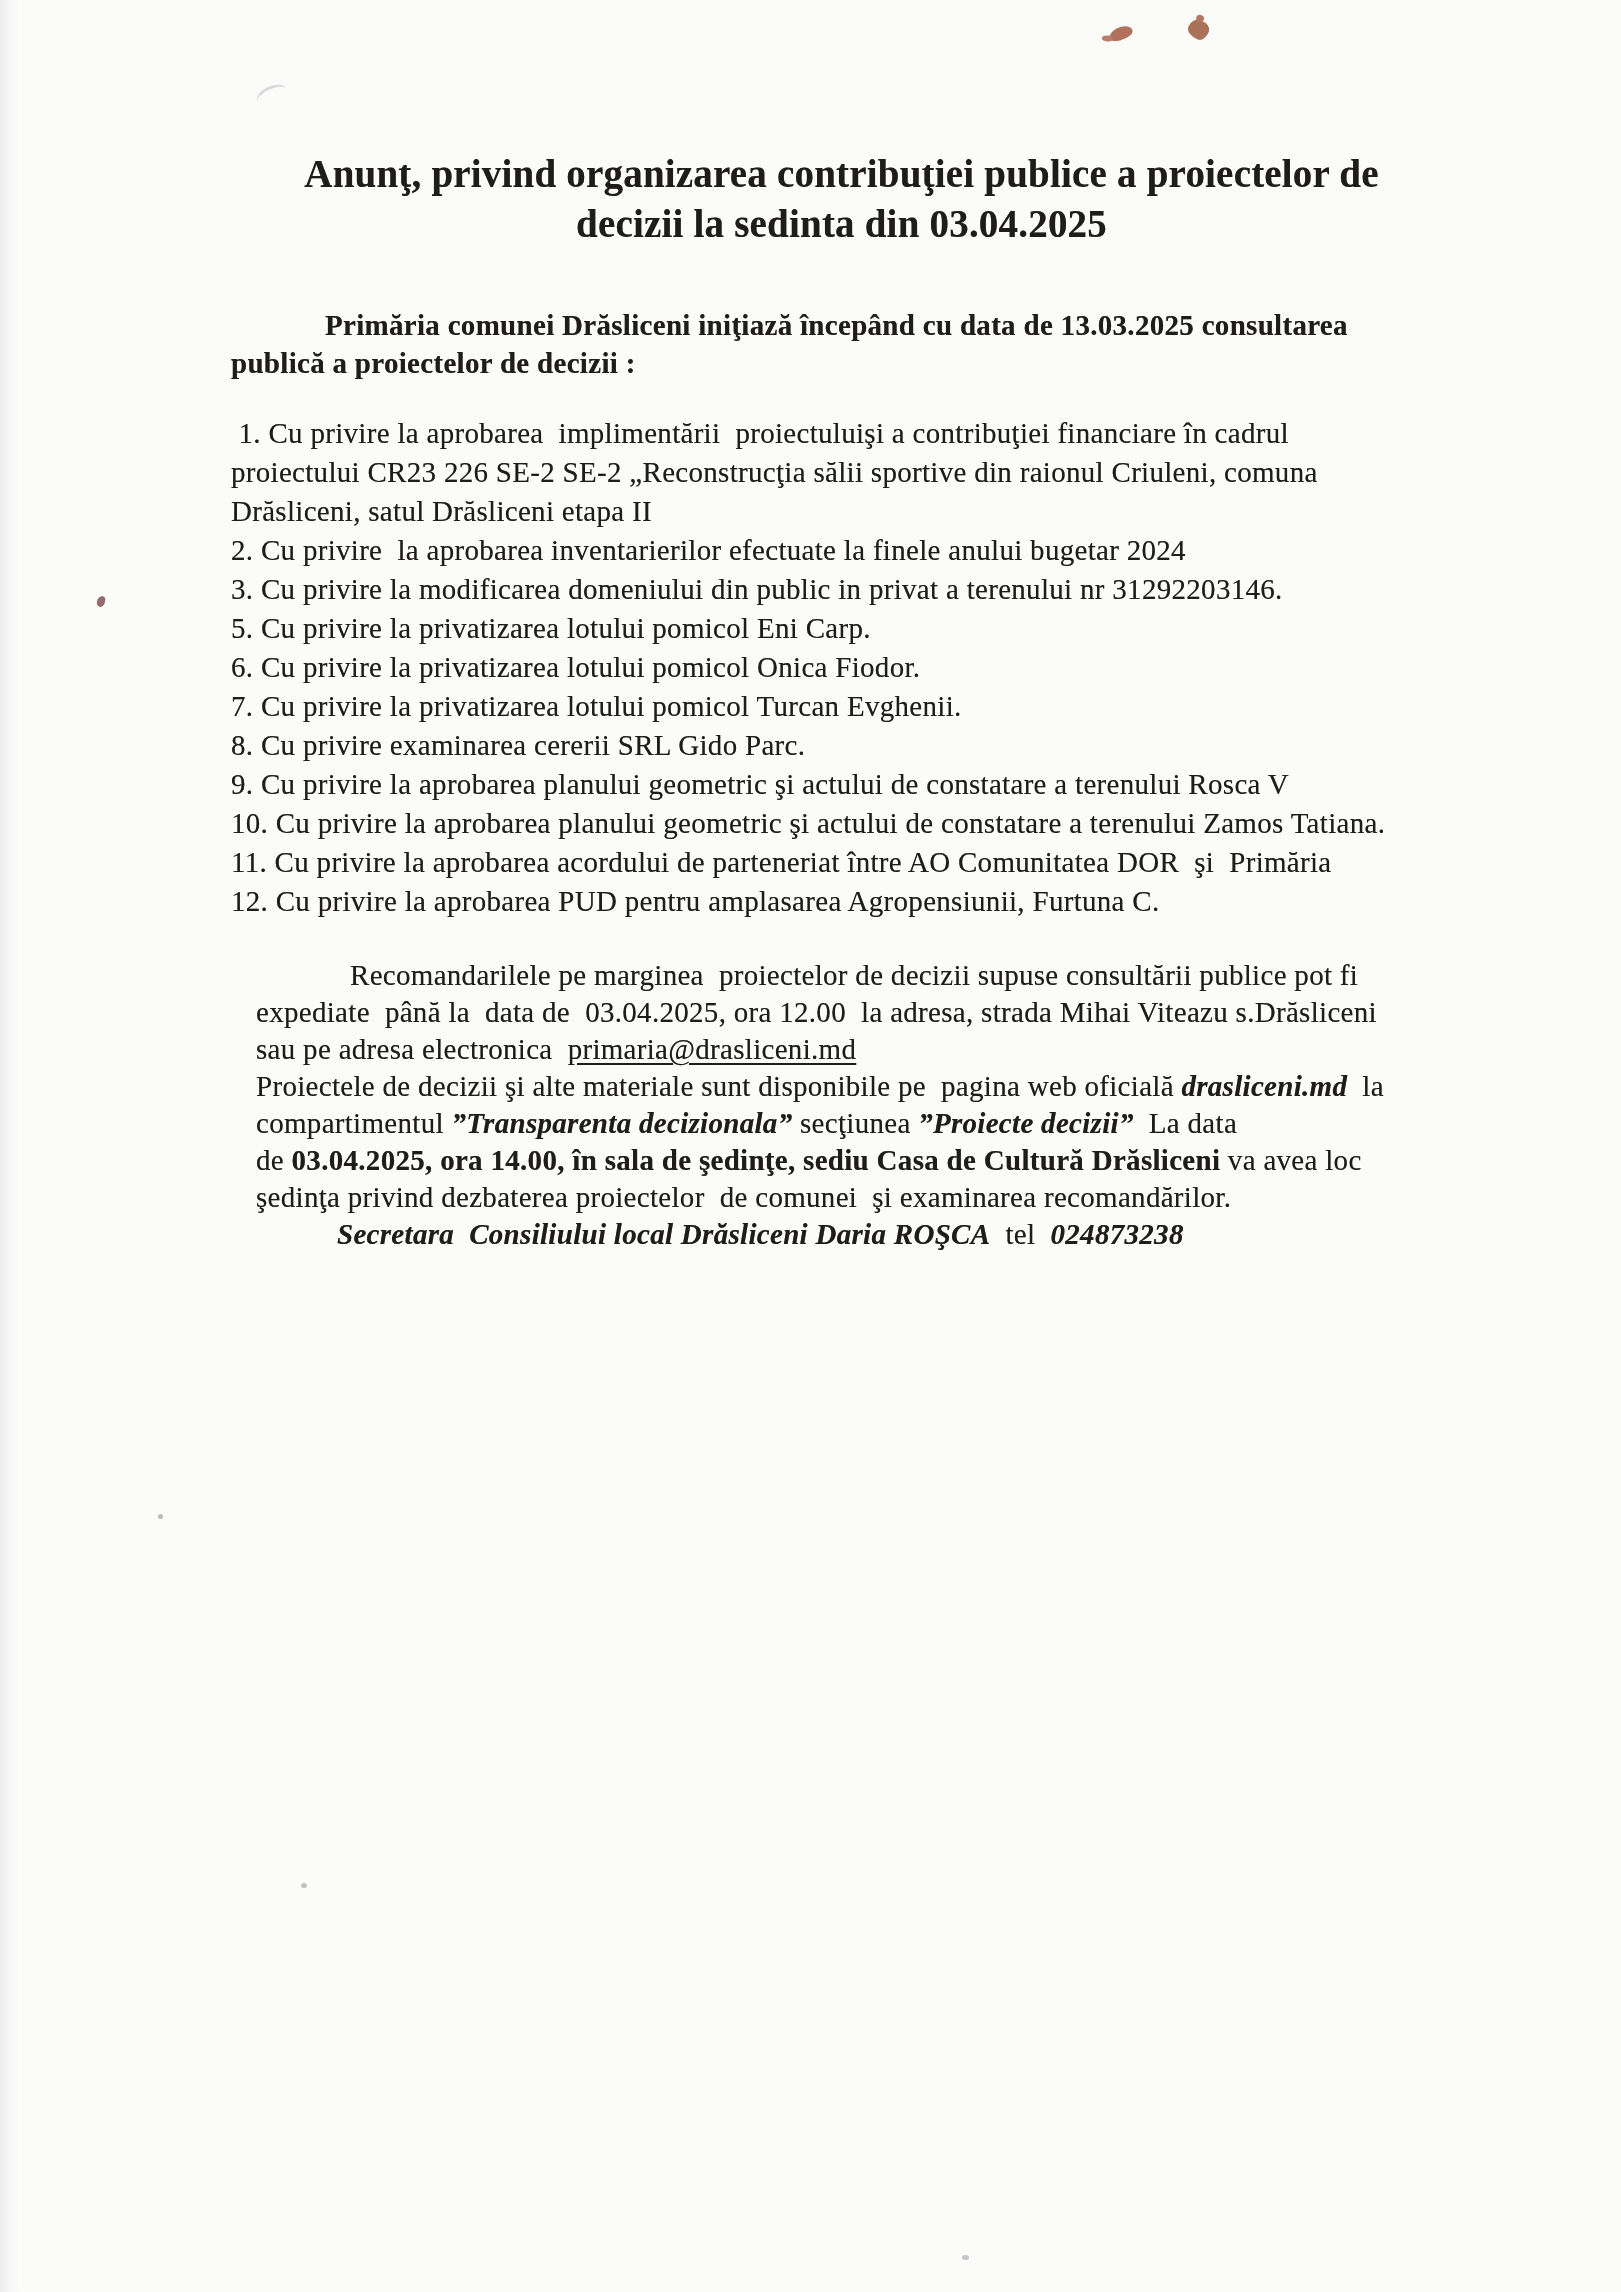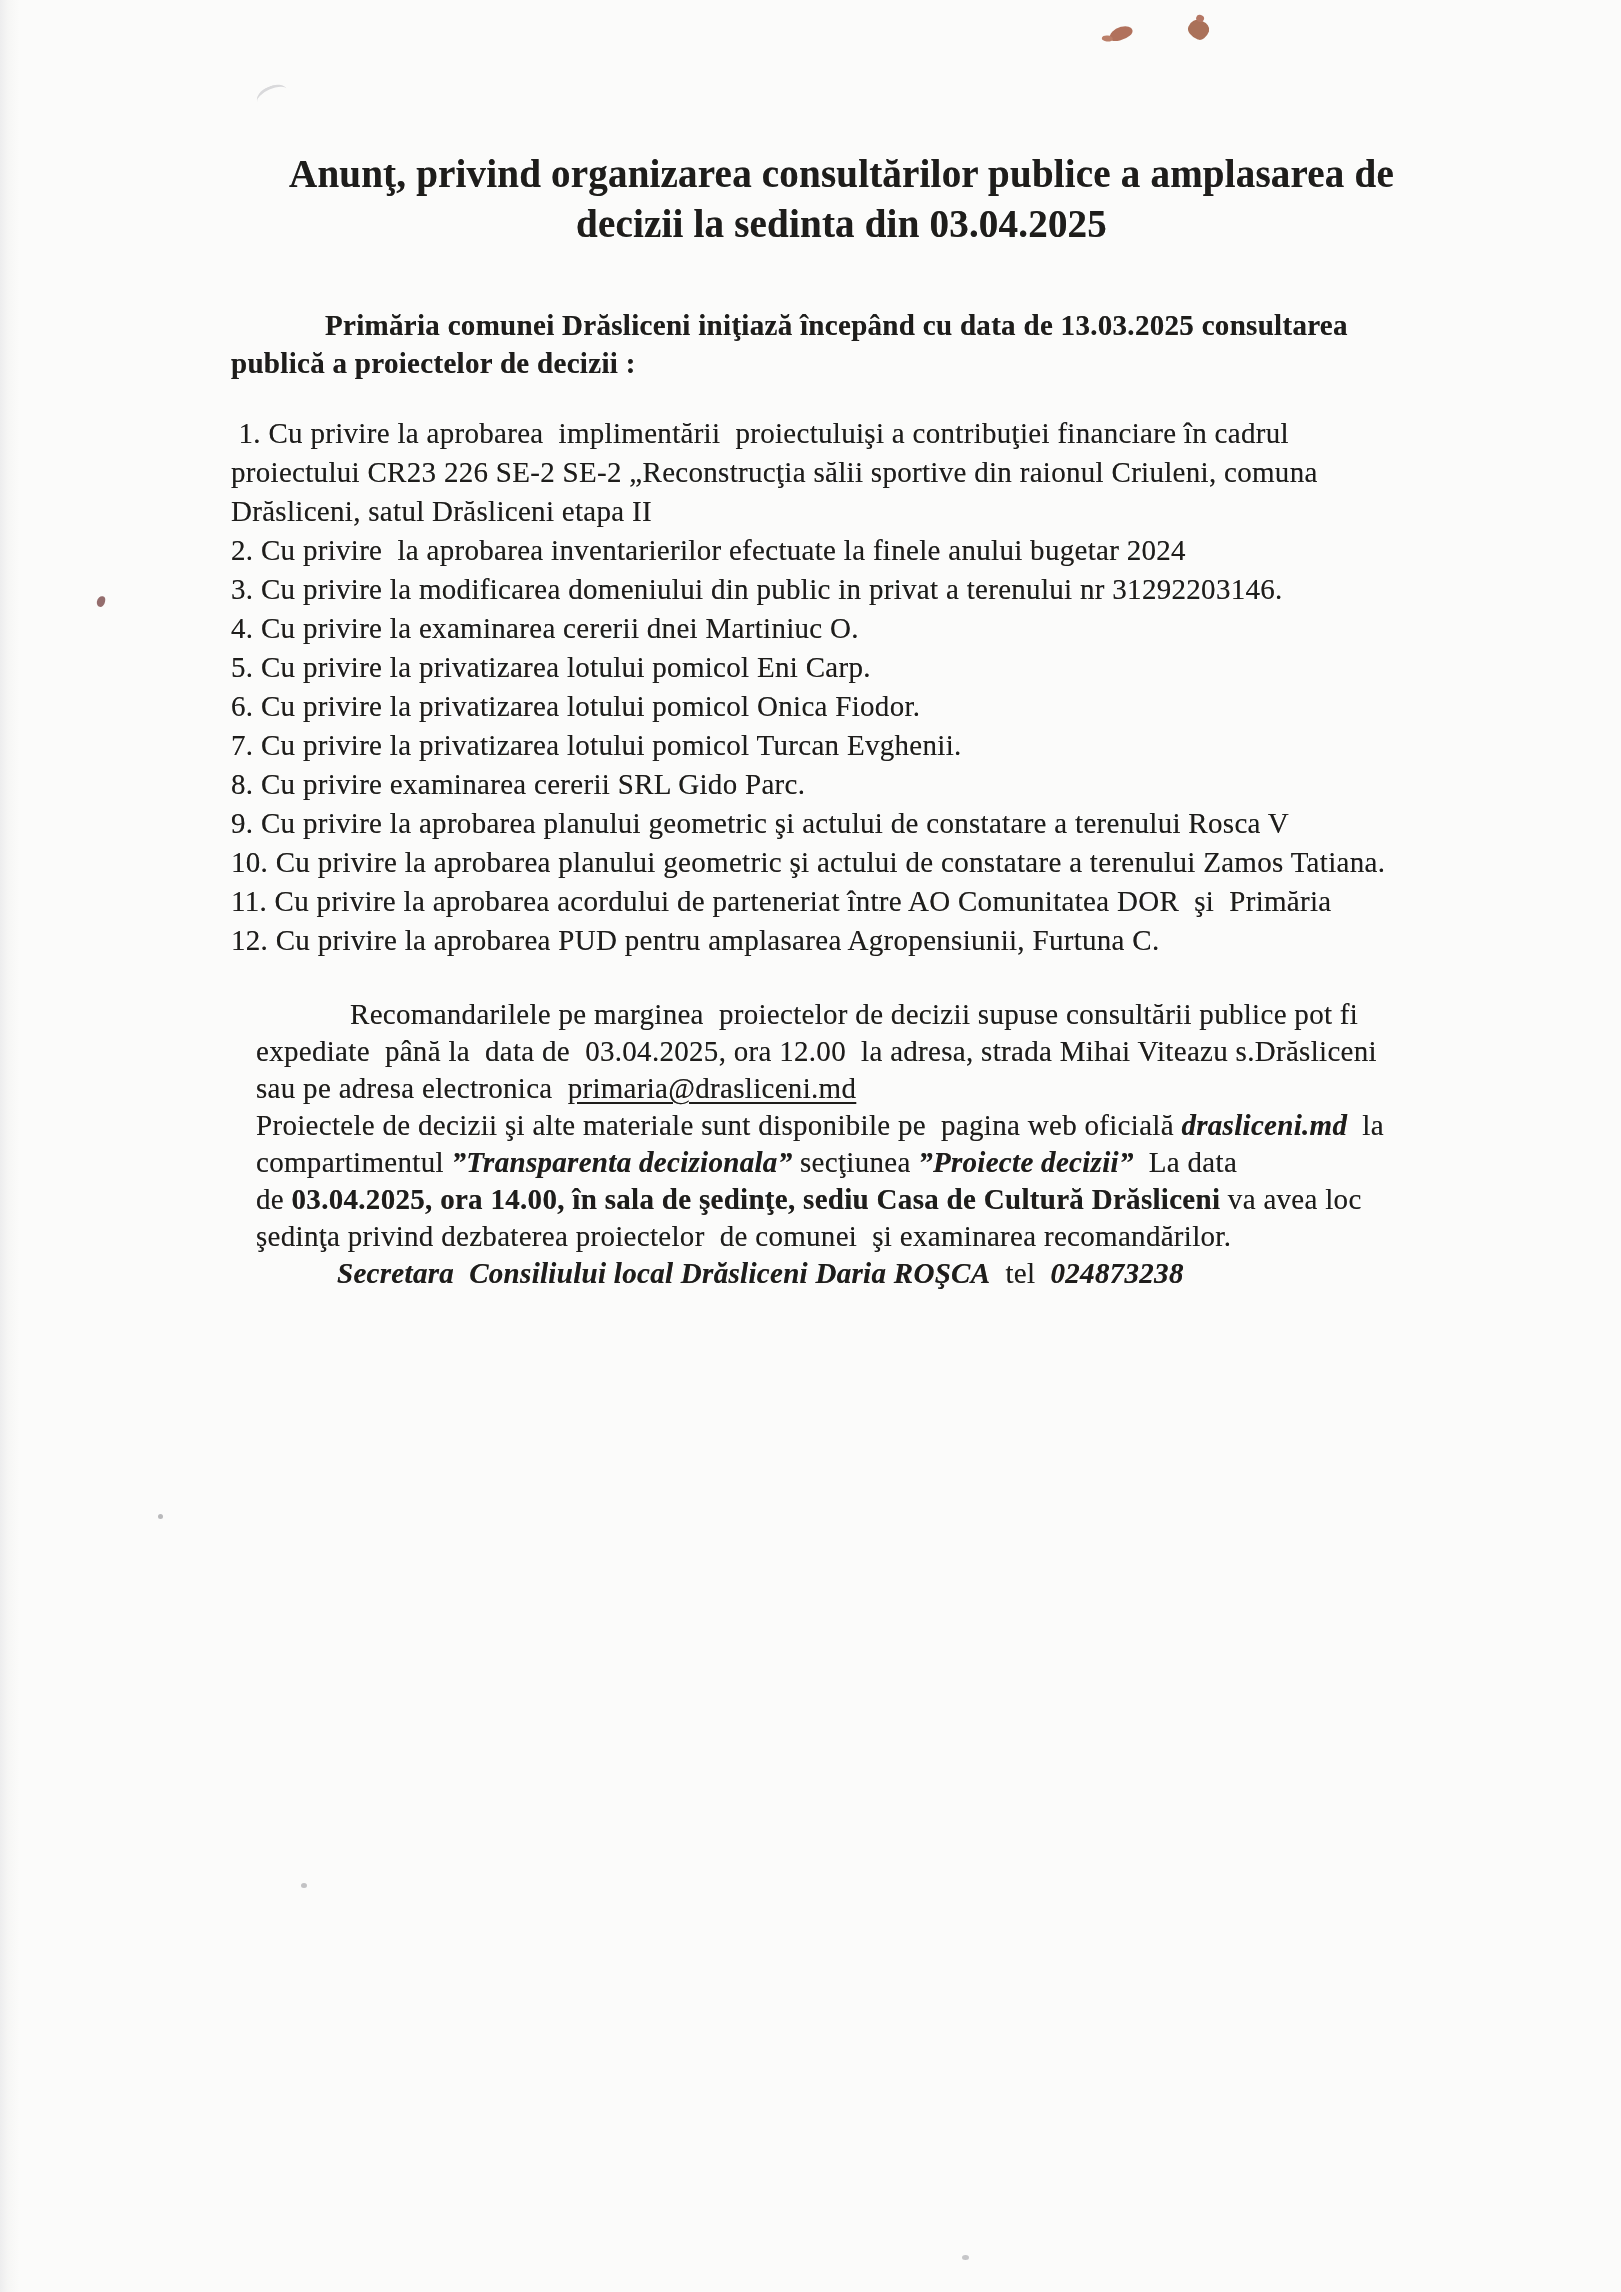--- a/index.html
+++ b/index.html
@@ -53,40 +53,39 @@
 
   <div class="speck spk-squiggle"></div>
   <div class="speck spk-red1"></div>
   <div class="speck spk-red2"></div>
   <div class="speck spk-dot"></div>
   <div class="speck spk-g1"></div>
   <div class="speck spk-g2"></div>
   <div class="speck spk-g3"></div>
 
   <div class="title">
-    <div class="ln">Anunţ, privind organizarea consultărilor publice a amplasarea de</div>
+    <div class="ln">Anunţ, privind organizarea contribuţiei publice a proiectelor de</div>
     <div class="ln">decizii la sedinta din 03.04.2025</div>
   </div>
 
   <div class="content">
 
     <div class="grp-intro">
       <div class="ln indent">Primăria comunei Drăsliceni iniţiază începând cu data de 13.03.2025 consultarea</div>
       <div class="ln">publică a proiectelor de decizii :</div>
     </div>
 
     <div class="sp-a"></div>
 
     <div class="grp-items">
       <div class="ln"> 1. Cu privire la aprobarea  implimentării  proiectuluişi a contribuţiei financiare în cadrul</div>
       <div class="ln">proiectului CR23 226 SE-2 SE-2 „Reconstrucţia sălii sportive din raionul Criuleni, comuna</div>
       <div class="ln">Drăsliceni, satul Drăsliceni etapa II</div>
       <div class="ln">2. Cu privire  la aprobarea inventarierilor efectuate la finele anului bugetar 2024</div>
       <div class="ln">3. Cu privire la modificarea domeniului din public in privat a terenului nr 31292203146.</div>
-      <div class="ln">4. Cu privire la examinarea cererii dnei Martiniuc O.</div>
       <div class="ln">5. Cu privire la privatizarea lotului pomicol Eni Carp.</div>
       <div class="ln">6. Cu privire la privatizarea lotului pomicol Onica Fiodor.</div>
       <div class="ln">7. Cu privire la privatizarea lotului pomicol Turcan Evghenii.</div>
       <div class="ln">8. Cu privire examinarea cererii SRL Gido Parc.</div>
       <div class="ln">9. Cu privire la aprobarea planului geometric şi actului de constatare a terenului Rosca V</div>
       <div class="ln">10. Cu privire la aprobarea planului geometric şi actului de constatare a terenului Zamos Tatiana.</div>
       <div class="ln">11. Cu privire la aprobarea acordului de parteneriat între AO Comunitatea DOR  şi  Primăria</div>
       <div class="ln">12. Cu privire la aprobarea PUD pentru amplasarea Agropensiunii, Furtuna C.</div>
     </div>
 

